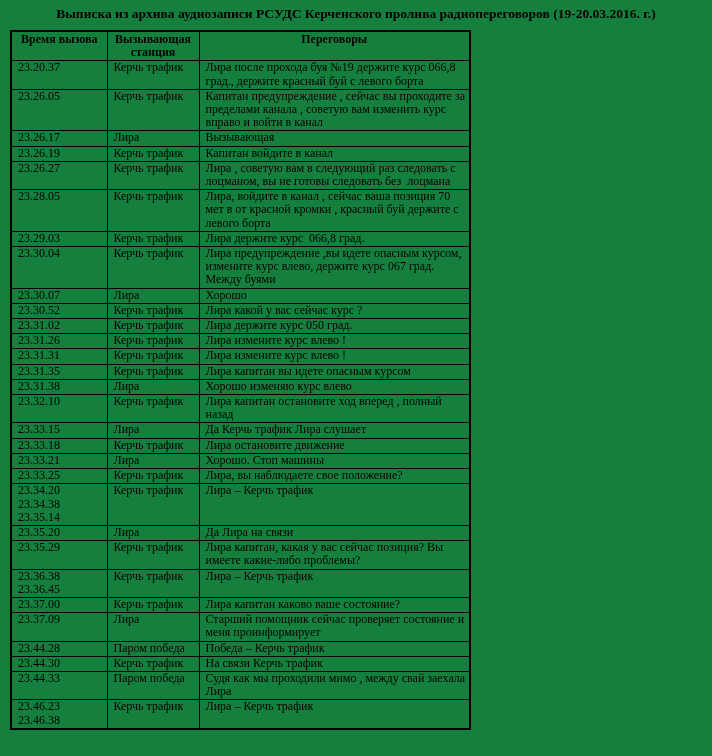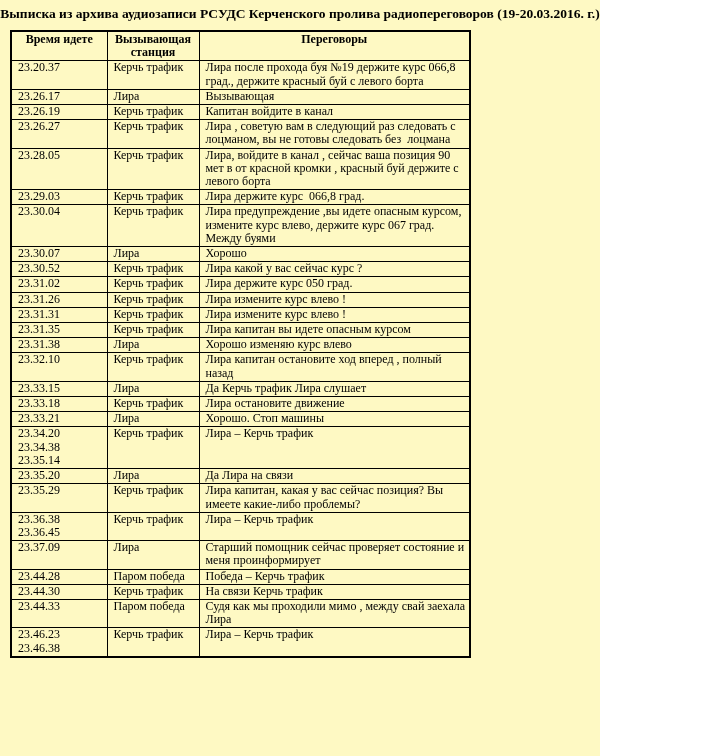--- a/index.html
+++ b/index.html
@@ -6,23 +6,23 @@
     margin: 0;
     padding: 0;
     background: #ffffff;
     width: 712px;
     height: 756px;
     overflow: hidden;
     font-family: "Liberation Serif", serif;
     color: #000000;
   }
   .page {
-    width: 600px;
+    width: 712px;
     height: 756px;
-    background: #fef9c3;
+    background: #15803d;
   }
   .doc-title {
     text-align: center;
     font-weight: bold;
     font-size: 13.5px;
     line-height: 16px;
     padding-top: 6px;
   }
   table.transcript {
     border-collapse: collapse;
@@ -63,51 +63,56 @@
   <div class="doc-title">Выписка из архива аудиозаписи РСУДС Керченского пролива радиопереговоров (19-20.03.2016. г.)</div>
 
   <table class="transcript">
     <colgroup>
       <col style="width:96px">
       <col style="width:92px">
       <col style="width:271px">
     </colgroup>
     <thead>
       <tr>
-        <th class="h-bottom">Время идете</th>
+        <th class="h-bottom">Время вызова</th>
         <th class="h-mid">Вызывающая станция</th>
         <th class="h-top">Переговоры</th>
       </tr>
     </thead>
     <tbody>
 
     <tr>
           <td class="time-cell vb">23.20.37</td>
           <td class="station-cell vb">Керчь трафик</td>
           <td class="message-cell">Лира после прохода буя №19 держите курс 066,8 град., держите красный буй с левого борта</td>
         </tr>
         <tr>
+          <td class="time-cell vb">23.26.05</td>
+          <td class="station-cell vb">Керчь трафик</td>
+          <td class="message-cell">Капитан предупреждение , сейчас вы проходите за пределами канала , советую вам изменить курс вправо и войти в канал</td>
+        </tr>
+        <tr>
           <td class="time-cell">23.26.17</td>
           <td class="station-cell">Лира</td>
           <td class="message-cell">Вызывающая</td>
         </tr>
         <tr>
           <td class="time-cell">23.26.19</td>
           <td class="station-cell">Керчь трафик</td>
           <td class="message-cell">Капитан войдите в канал</td>
         </tr>
         <tr>
           <td class="time-cell vb">23.26.27</td>
           <td class="station-cell vb">Керчь трафик</td>
           <td class="message-cell">Лира , советую вам в следующий раз следовать с лоцманом, вы не готовы следовать без  лоцмана</td>
         </tr>
         <tr>
           <td class="time-cell vb">23.28.05</td>
           <td class="station-cell vb">Керчь трафик</td>
-          <td class="message-cell">Лира, войдите в канал , сейчас ваша позиция 90 мет в от красной кромки , красный буй держите с левого борта</td>
+          <td class="message-cell">Лира, войдите в канал , сейчас ваша позиция 70 мет в от красной кромки , красный буй держите с левого борта</td>
         </tr>
         <tr>
           <td class="time-cell">23.29.03</td>
           <td class="station-cell">Керчь трафик</td>
           <td class="message-cell">Лира держите курс  066,8 град.</td>
         </tr>
         <tr>
           <td class="time-cell vb">23.30.04</td>
           <td class="station-cell vb">Керчь трафик</td>
           <td class="message-cell">Лира предупреждение ,вы идете опасным курсом, измените курс влево, держите курс 067 град. Между буями</td>
@@ -159,20 +164,25 @@
         </tr>
         <tr>
           <td class="time-cell">23.33.18</td>
           <td class="station-cell">Керчь трафик</td>
           <td class="message-cell">Лира остановите движение</td>
         </tr>
         <tr>
           <td class="time-cell">23.33.21</td>
           <td class="station-cell">Лира</td>
           <td class="message-cell">Хорошо. Стоп машины</td>
+        </tr>
+        <tr>
+          <td class="time-cell">23.33.25</td>
+          <td class="station-cell">Керчь трафик</td>
+          <td class="message-cell">Лира, вы наблюдаете свое положение?</td>
         </tr>
         <tr>
           <td class="time-cell">23.34.20
 23.34.38
 23.35.14</td>
           <td class="station-cell">Керчь трафик</td>
           <td class="message-cell">Лира – Керчь трафик</td>
         </tr>
         <tr>
           <td class="time-cell">23.35.20</td>
@@ -184,20 +194,25 @@
           <td class="station-cell">Керчь трафик</td>
           <td class="message-cell">Лира капитан, какая у вас сейчас позиция? Вы имеете какие-либо проблемы?</td>
         </tr>
         <tr>
           <td class="time-cell">23.36.38
 23.36.45</td>
           <td class="station-cell">Керчь трафик</td>
           <td class="message-cell">Лира – Керчь трафик</td>
         </tr>
         <tr>
+          <td class="time-cell">23.37.00</td>
+          <td class="station-cell">Керчь трафик</td>
+          <td class="message-cell">Лира капитан каково ваше состояние?</td>
+        </tr>
+        <tr>
           <td class="time-cell">23.37.09</td>
           <td class="station-cell">Лира</td>
           <td class="message-cell">Старший помощник сейчас проверяет состояние и меня проинформирует</td>
         </tr>
         <tr>
           <td class="time-cell">23.44.28</td>
           <td class="station-cell">Паром победа</td>
           <td class="message-cell">Победа – Керчь трафик</td>
         </tr>
         <tr>

